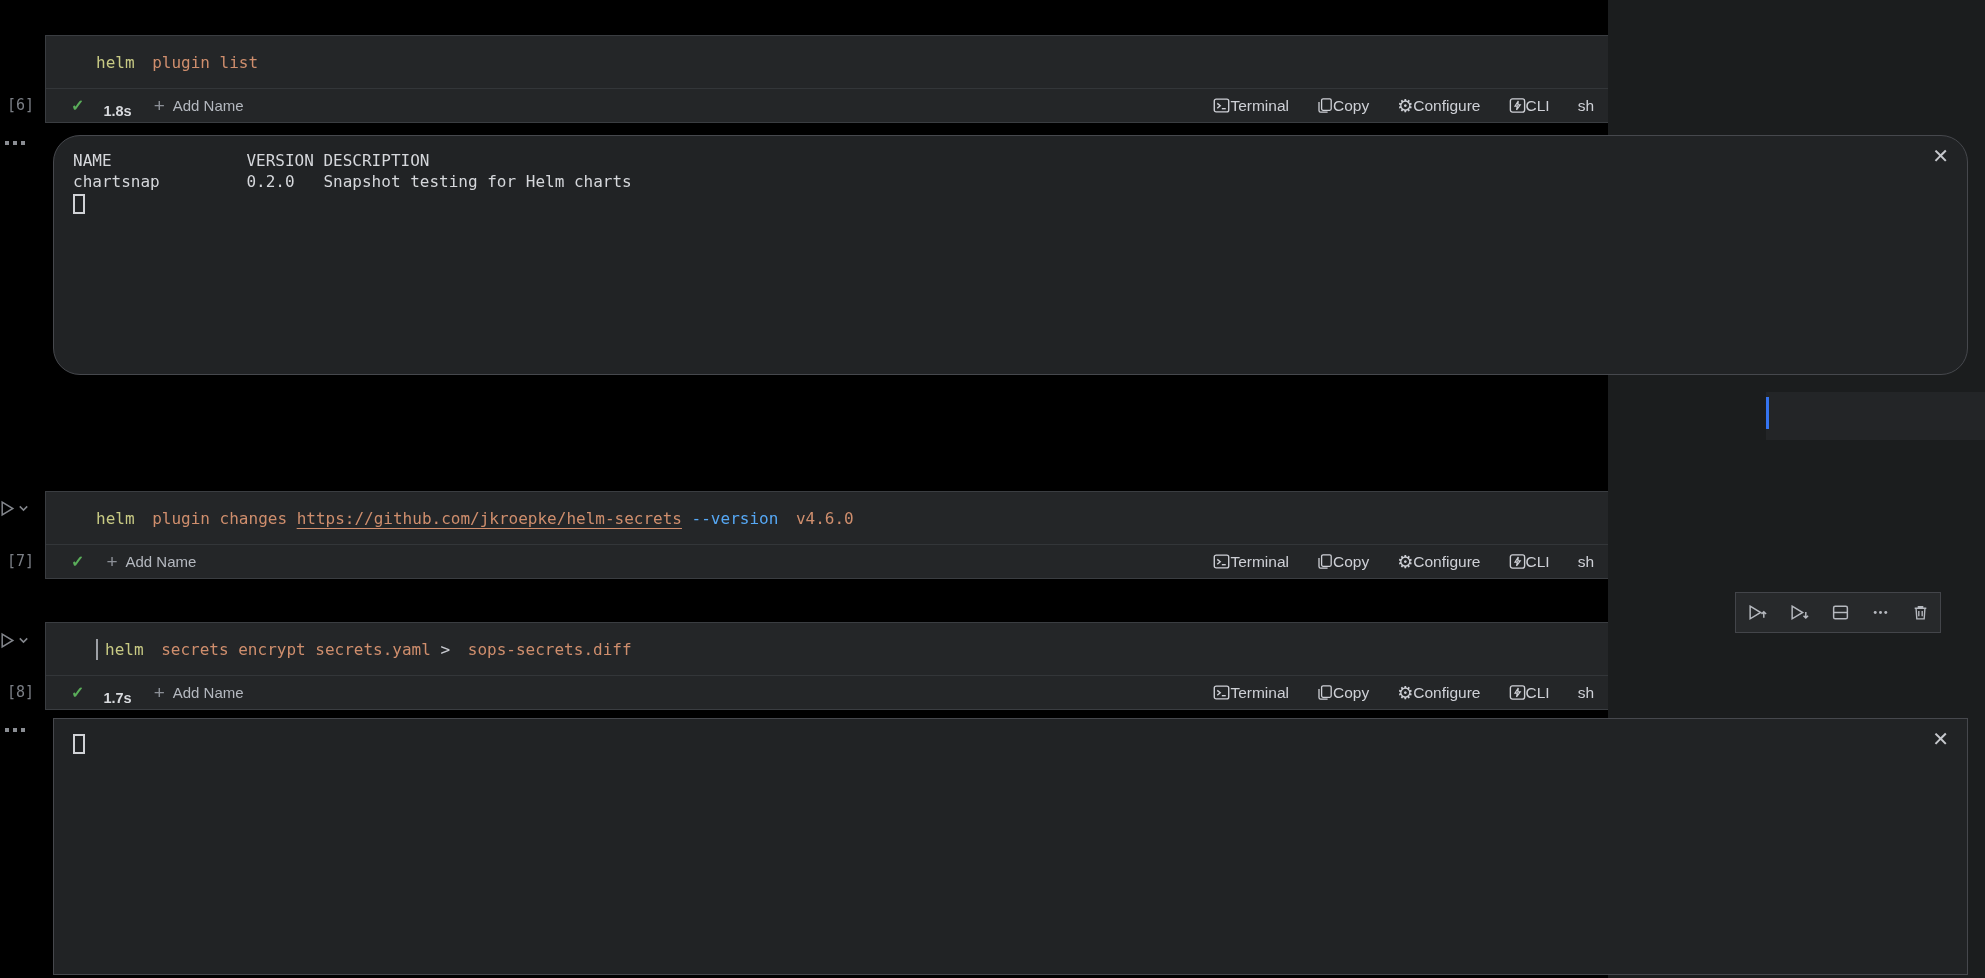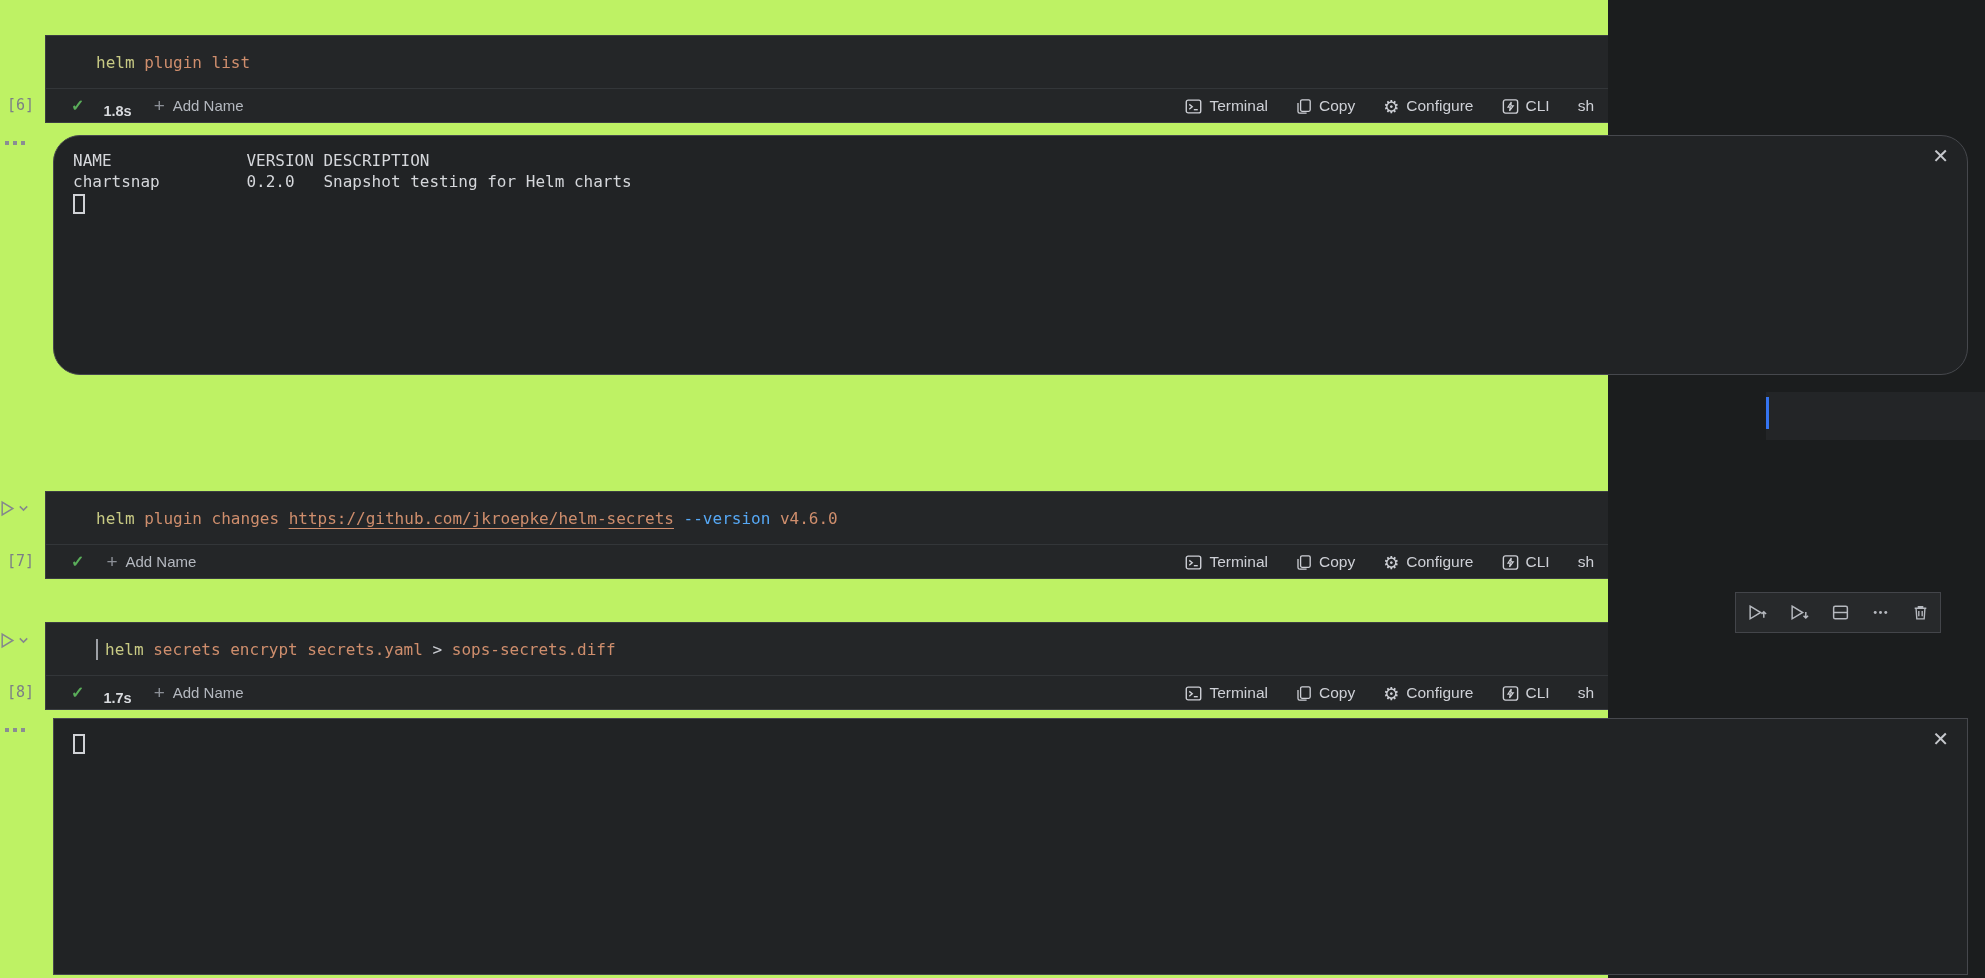--- a/index.html
+++ b/index.html
@@ -1,45 +1,45 @@
 <!DOCTYPE html>
 <html><head>
 <meta charset="utf-8">
 <style>
   * { margin:0; padding:0; box-sizing:border-box; }
   html,body { width:1985px; height:978px; background:#1b1d1e; overflow:hidden;
               font-family:"Liberation Sans", sans-serif; }
-  #stage { position:relative; width:1608px; height:978px; background:#bef264;text-decoration:underline; }
+  #stage { position:relative; width:1608px; height:978px; background:#000000;text-decoration:underline; }
 
   
   .cell { position:absolute; left:45px; right:0;
           background:#242628; border:1px solid #3a3d41; border-right:none; }
   .cmd-row { height:52px; display:flex; align-items:center; padding-left:50px;
              font-family:"DejaVu Sans Mono", monospace; font-size:16px; white-space:pre; }
   .cell-divider { height:1px; background:#333639; }
   .status-row { height:33px; display:flex; align-items:center;
                 padding:0 14px 0 25px; font-size:15px; color:#a9adb4; }
 
   .khaki  { color:#c8ca84; }
-  .salmon { color:#cf8e6d; }
+  .salmon { color:#cf8e6d;margin-left:8px; }
   .blue   { color:#56a8f5; }
   .plain  { color:#c8cad0; }
   .link   { color:#cf8e6d; text-decoration:underline; text-underline-offset:4px; }
 
   .caret { display:inline-block; width:2px; height:21px; background:#9da0a6; margin-right:7px; }
 
   .check { color:#5aad5a; font-size:16px; font-weight:bold; }
   .duration { color:#d8dade; margin-left:19px; font-weight:bold; font-size:14.5px;margin-top:11px; }
   .addname { display:flex; align-items:center; margin-left:22px; }
   .plus { color:#8c9097; font-size:19px; font-weight:400; margin-right:8px; }
   .addname-label { color:#b4b8bf; font-size:15px; }
 
   .cell-toolbar { margin-left:auto; display:flex; align-items:center; gap:28px;
                   color:#ced0d6; font-size:15.5px; }
-  .tb-item { display:flex; align-items:flex-end; gap:7px; cursor:default; }
+  .tb-item { display:flex; align-items:center; cursor:default; }
   .tb-item svg { display:block; }
   .gear-glyph { font-size:18px; line-height:16px; color:#ced0d6; }
   .sh-label { color:#ced0d6; }
 
   
   .cell-index { position:absolute; left:7px; color:#7b7f86;
                 font-family:"DejaVu Sans Mono", monospace; font-size:15px; }
   .margin-dots { position:absolute; left:5px; display:flex; gap:4px; }
   .margin-dots i { width:4px; height:4px; background:#8a8d93; display:block; }
   .run-handle { position:absolute; left:0; display:flex; align-items:flex-start; gap:3px; }

